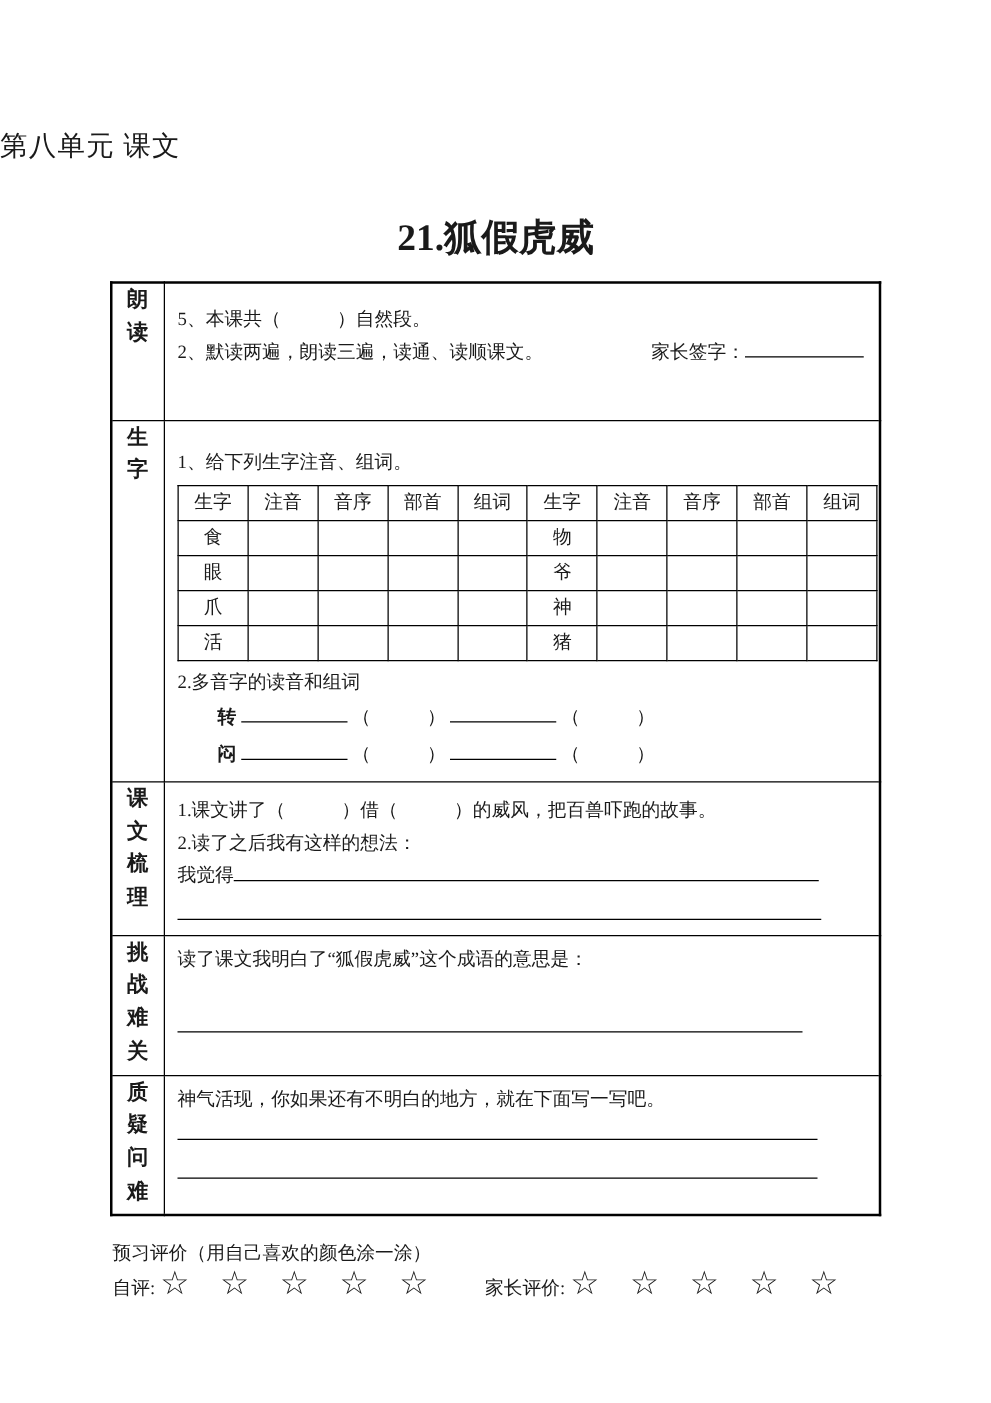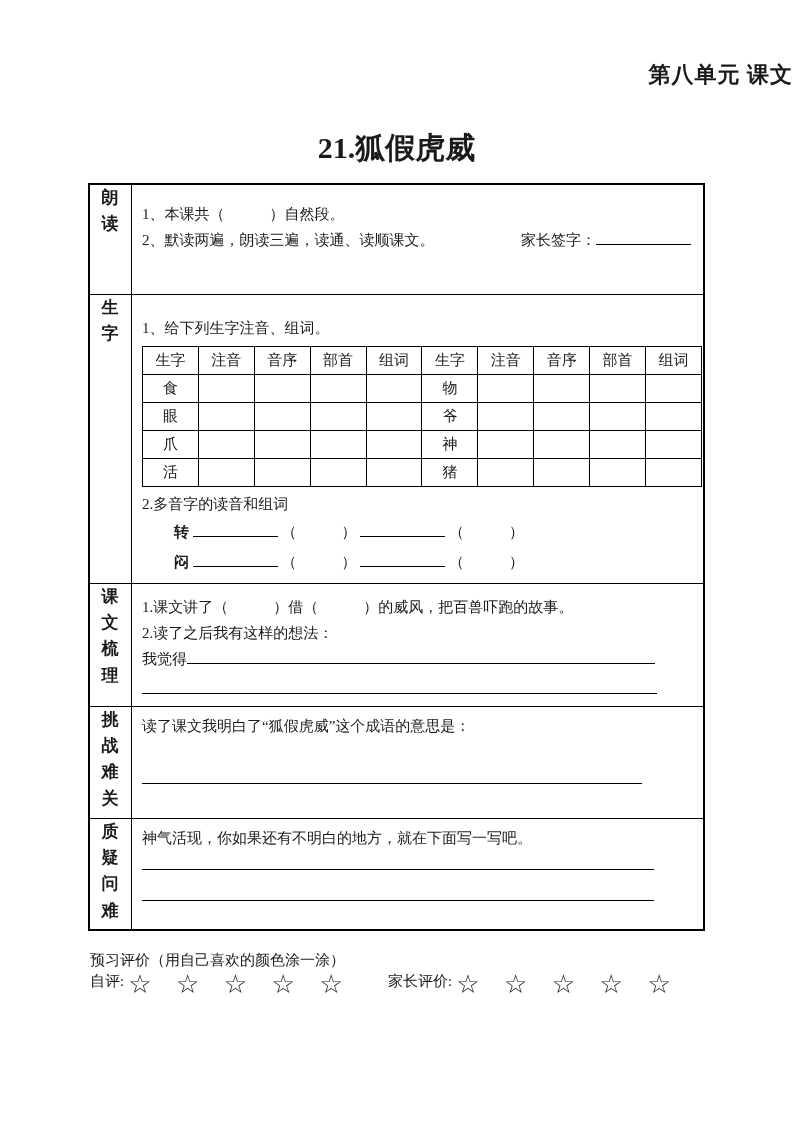--- a/index.html
+++ b/index.html
@@ -2,22 +2,22 @@
 <html><head>
 <meta charset="utf-8">
 <style>
   html, body { margin:0; padding:0; }
   body {
     width:793px; height:1122px; background:#ffffff; color:#1a1a1a;
     font-family:"Liberation Serif","DejaVu Serif",serif;
     overflow:hidden;
   }
   .doc-title {
-    padding-top:60px; text-align:right;
-    font-size:22px; font-weight:bold; letter-spacing:1px;
+    padding-top:102px; text-align:left;
+    font-size:22px; font-weight:normal; letter-spacing:1px;
   }
   .doc-subtitle {
     margin-top:38px; text-align:center;
     font-size:30px; font-weight:bold;
   }
 
   table.main {
     border-collapse:collapse; table-layout:fixed;
     margin:14px 0 0 88px; width:617px;
     border:2px solid #000;
@@ -58,39 +58,39 @@
     text-align:center; font-size:15px;
   }
   table.inner tr.hrow td { height:24px; }
 
   .polyline { margin-left:32px; line-height:2.0; }
   .polychar { font-weight:bold; }
   .words { padding-top:12px; line-height:2.15; letter-spacing:0.5px; }
 
   .evalblock { margin:20px 0 0 90px; width:615px; font-size:15px; }
   .evalline { margin-top:2px; display:flex; align-items:center; }
-  .evalgroup { display:flex; align-items:flex-start; }
+  .evalgroup { display:flex; align-items:flex-end; }
   .g1 { width:298px; }
   .stars { font-size:26px; line-height:1; letter-spacing:9px; margin-left:4px; }
 </style>
 </head>
 <body>
 
 <div class="doc-title">第八单元 课文</div>
 <div class="doc-subtitle">21.狐假虎威</div>
 
 <table class="main">
   <tbody>
 
   <tr class="r-langdu">
     <td class="labelcell">
       <div class="vtext">朗读</div>
     </td>
     <td class="content">
-      <div class="pad-top">1、本课共（　　　）自然段。</div>
+      <div class="pad-top">5、本课共（　　　）自然段。</div>
       <div class="flexline">
         <span>2、默读两遍，朗读三遍，读通、读顺课文。</span>
         <span>
           <span>家长签字：</span><span class="uline w95"></span>
         </span>
       </div>
     </td>
   </tr>
 
   <tr class="r-shengzi">

